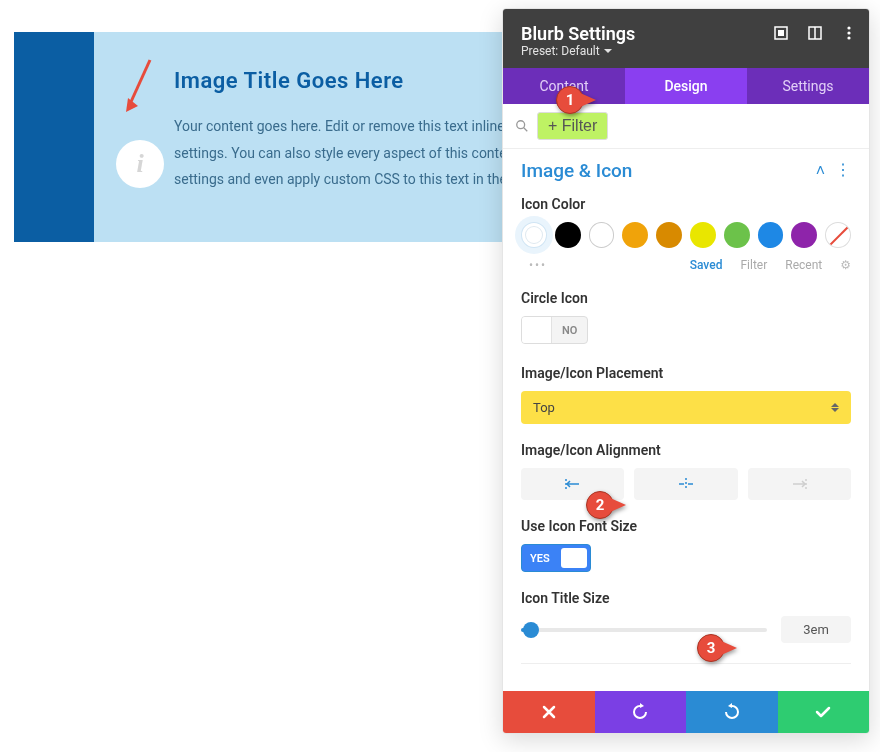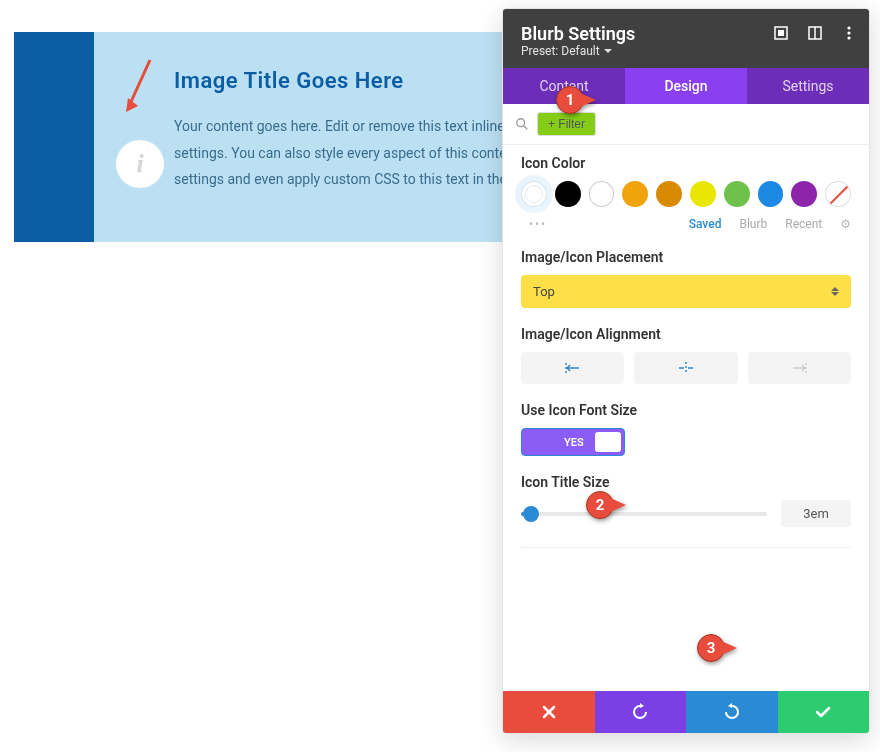--- a/index.html
+++ b/index.html
@@ -27,21 +27,21 @@
   .hicon { width: 16px; height: 16px; display: flex; align-items: center; justify-content: center; cursor: pointer; }
   .hicon svg { width: 16px; height: 16px; fill: #fff; }
 
   .tabs { display: flex; background: #6c2eb9; }
   .tab { flex: 1; padding: 10px 0; text-align: center; color: #e2cff7; font-size: 14px; cursor: pointer; position: relative; }
   .tab.active { background: #8a3ff0; color: #fff; font-weight: 500; }
 
   .search-row { display: flex; align-items: center; padding: 8px 12px; border-bottom: 1px solid #eee; gap: 8px; }
   .search-row svg { width: 14px; height: 14px; fill: #999; }
   .search-input { border: none; outline: none; flex: 1; font-size: 13px; color: #555; }
-  .filter-btn { border: 1px solid #ddd; background: #84cc16; padding: 4px 10px; font-size: 12px; color: #555; cursor: pointer; border-radius: 3px; }
+  .filter-btn { border: 1px solid #ddd; background: #bef264; padding: 4px 10px; font-size: 16px; color: #555; cursor: pointer; border-radius: 3px; }
 
   .section { padding: 10px 18px 14px; }
   .section-head { display: flex; align-items: center; justify-content: space-between; margin-bottom: 14px; }
   .section-title { color: #2a8bd4; font-size: 19px; font-weight: 500; }
   .section-icons { display: flex; gap: 10px; align-items: center; }
   .chev-up { color: #2a8bd4; font-size: 16px; cursor: pointer; }
   .vdots { color: #2a8bd4; font-size: 16px; line-height: .4; cursor: pointer; }
 
   .field-label { font-size: 14px; font-weight: 600; color: #333; margin-bottom: 10px; }
 
@@ -54,21 +54,21 @@
   .swatch.diag::after { content:''; position:absolute; left:-4px; top:50%; width:34px; height:2px; background:#e74c3c; transform: rotate(-45deg); }
 
   .swatch-tabs { display: flex; gap: 18px; font-size: 12px; align-items: center; justify-content: flex-end; margin: 10px 0 18px; color: #aaa; }
   .swatch-tab.active { color: #2a8bd4; font-weight: 500; }
   .dots3 { color: #bbb; letter-spacing: 2px; margin-right: auto; margin-left: 8px; }
   .gear { color: #bbb; cursor: pointer; }
 
   .toggle { display: inline-flex; align-items: center; border: 1px solid #ddd; border-radius: 4px; height: 28px; overflow: hidden; cursor: pointer; background:#f4f4f4;}
   .toggle .knob { width: 30px; height: 100%; background: #fff; border-right: 1px solid #e2e2e2; }
   .toggle .lab { font-size: 11px; color: #888; padding: 0 10px; font-weight: 600; }
-  .toggle.on { background: #8b5cf6; border-color: #2a8bd4; padding-left: 34px; }
+  .toggle.on { background: #3b82f6; border-color: #2a8bd4; }
   .toggle.on .lab { color: #fff; order: -1; padding: 0 8px; }
   .toggle.on .knob { background: #fff; border: none; border-radius: 3px; margin: 3px; height: 20px; width: 26px; }
 
   .select-box { background: #fde047; border-radius: 4px; padding: 8px 12px; display: flex; align-items: center; justify-content: space-between; font-size: 13px; color: #444; cursor: pointer; }
   .select-caret { display:flex; flex-direction:column; gap:1px; }
   .select-caret::before { content:''; border:4px solid transparent; border-bottom-color:#666; }
   .select-caret::after { content:''; border:4px solid transparent; border-top-color:#666; }
 
   .align-row { display: flex; gap: 10px; }
   .align-btn { flex: 1; background: #f4f4f4; border-radius: 4px; height: 32px; display: flex; align-items: center; justify-content: center; cursor: pointer; color: #2a8bd4; }
@@ -158,44 +158,58 @@
   <div class="search-row">
     <svg viewBox="0 0 16 16">
         <circle cx="6.5" cy="6.5" r="4.5" fill="none" stroke="#999" stroke-width="1.5"></circle>
         <line x1="10" y1="10" x2="14" y2="14" stroke="#999" stroke-width="1.5"></line>
       </svg>
     <button class="filter-btn">+ Filter</button>
   </div>
 
   <div class="panel-scroll">
     <div class="section">
+      <div class="section-head">
+        <div class="section-title">Image &amp; Icon</div>
+        <div class="section-icons">
+          <span class="chev-up">˄</span>
+          <span class="vdots">⋮</span>
+        </div>
+      </div>
 
       <div class="field">
         <div class="field-label">Icon Color</div>
         <div class="swatches">
           <div class="swatch ring"></div>
           <div class="swatch" style="background:#000"></div>
           <div class="swatch white"></div>
           <div class="swatch" style="background:#f0a30a"></div>
           <div class="swatch" style="background:#d88a00"></div>
           <div class="swatch" style="background:#e9e600"></div>
           <div class="swatch" style="background:#6cc24a"></div>
           <div class="swatch" style="background:#1e88e5"></div>
           <div class="swatch" style="background:#8e24aa"></div>
           <div class="swatch diag"></div>
         </div>
         <div class="swatch-tabs">
           <span class="dots3">•••</span>
           <span class="swatch-tab active">Saved</span>
-          <span class="swatch-tab">Blurb</span>
+          <span class="swatch-tab">Filter</span>
           <span class="swatch-tab">Recent</span>
           <span class="gear">⚙</span>
         </div>
       </div>
 
+      <div class="field">
+        <div class="field-label">Circle Icon</div>
+        <div class="toggle">
+          <div class="knob"></div>
+          <div class="lab">NO</div>
+        </div>
+      </div>
 
       <div class="field">
         <div class="field-label">Image/Icon Placement</div>
         <div class="select-box">
           <span>Top</span>
           <span class="select-caret"></span>
         </div>
       </div>
 
       <div class="field">

